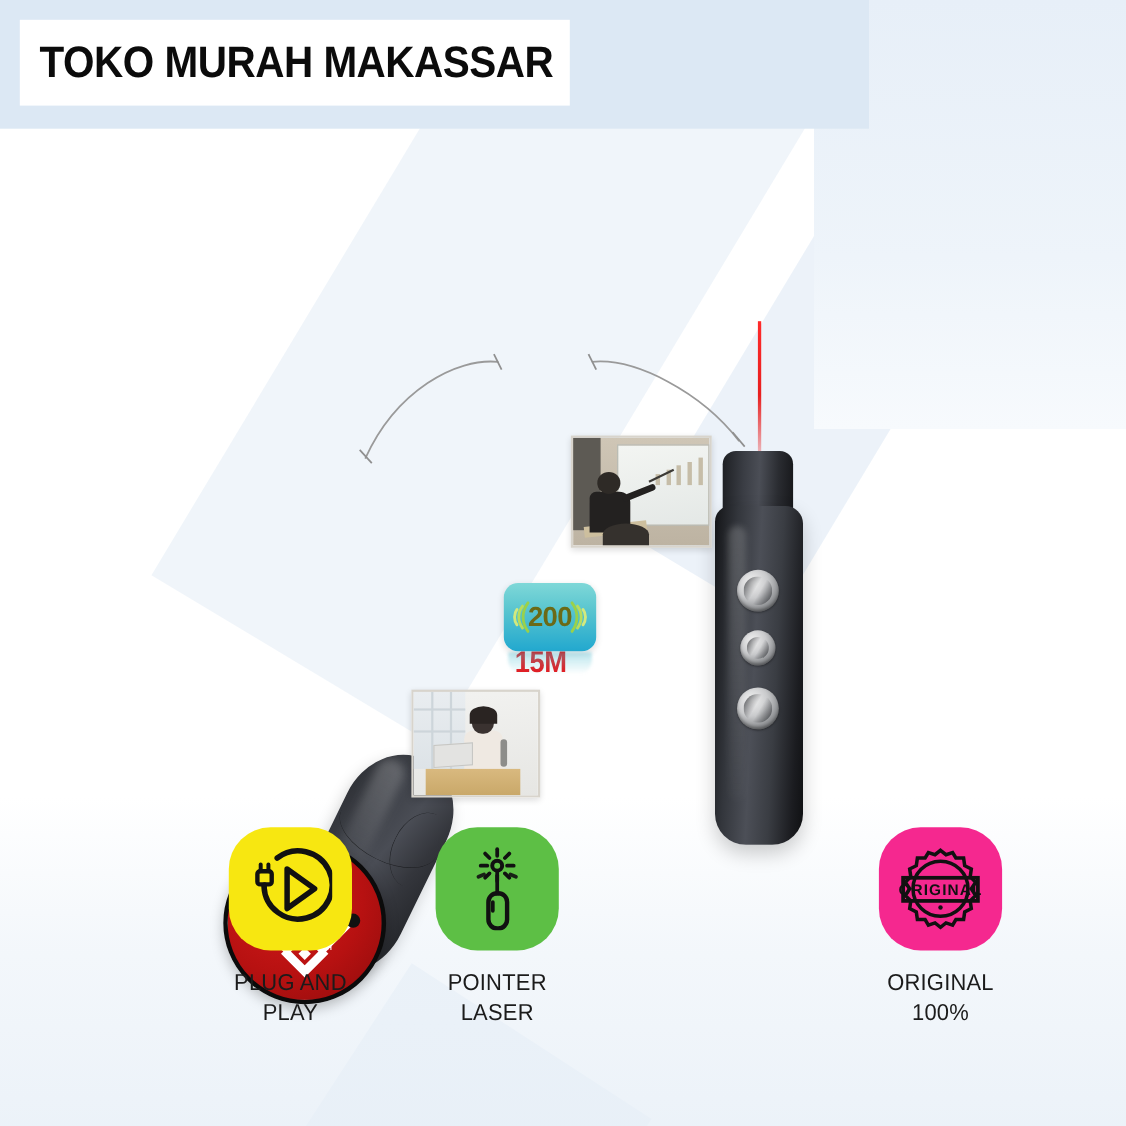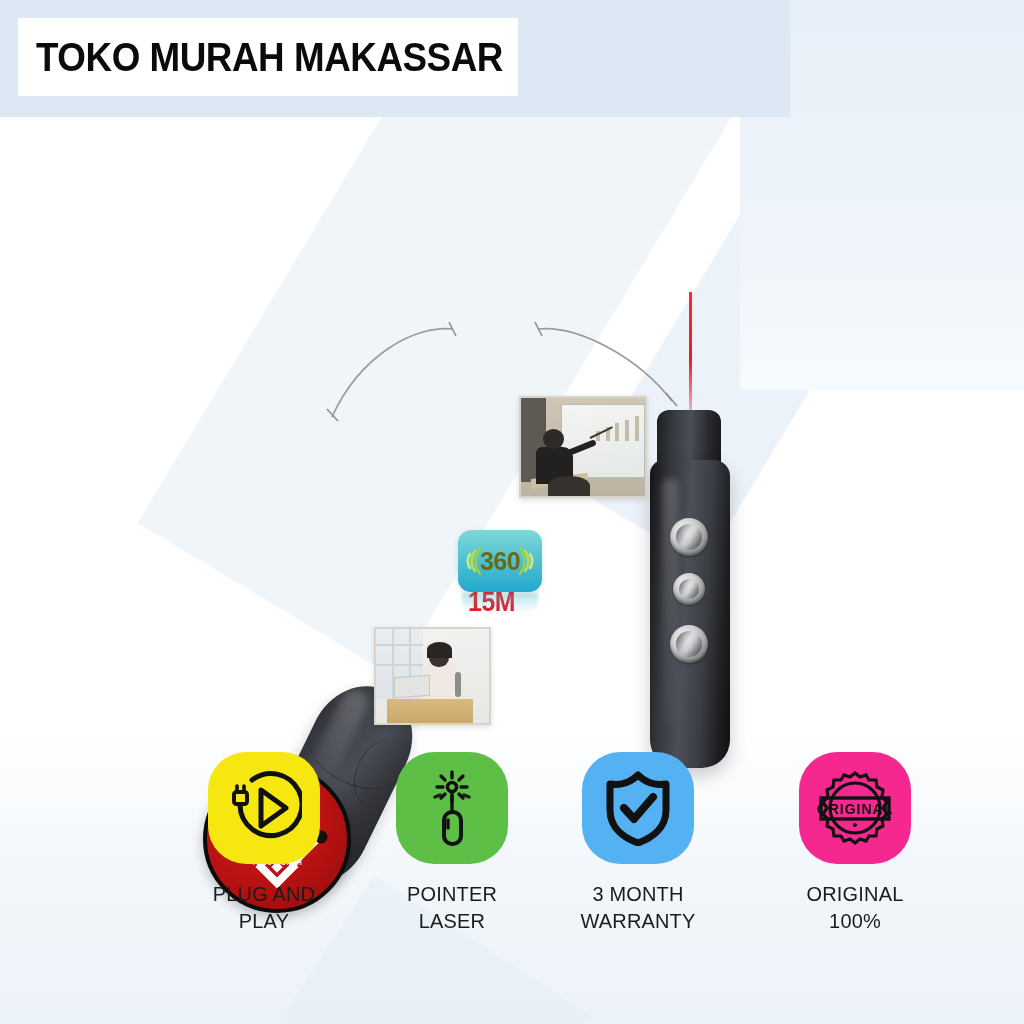--- a/index.html
+++ b/index.html
@@ -468,21 +468,21 @@
     </div>
 
     <div class="badge360">
       <svg class="badge360-wave left" viewBox="0 0 20 36">
         <g fill="none" stroke="#9ad14a" stroke-width="2.6" stroke-linecap="round">
           <path d="M16 5 C10 13 10 23 16 31"></path>
           <path d="M11 8 C6.5 14 6.5 22 11 28" stroke="#b8dd5e"></path>
           <path d="M6 11 C3 15 3 21 6 25" stroke="#d2e97e"></path>
         </g>
       </svg>
-      <div class="badge360-text">360</div>
+      <div class="badge360-text">200</div>
       <svg class="badge360-wave right" viewBox="0 0 20 36">
         <g fill="none" stroke="#9ad14a" stroke-width="2.6" stroke-linecap="round">
           <path d="M4 5 C10 13 10 23 4 31"></path>
           <path d="M9 8 C13.5 14 13.5 22 9 28" stroke="#b8dd5e"></path>
           <path d="M14 11 C17 15 17 21 14 25" stroke="#d2e97e"></path>
         </g>
       </svg>
     </div>
     <div class="badge360-reflect"></div>
 
@@ -524,30 +524,20 @@
           </g>
           <line x1="36" y1="22" x2="36" y2="44" stroke="#111" stroke-width="3.4"></line>
           <rect x="28" y="42" width="17" height="32" rx="8" fill="none" stroke="#111" stroke-width="4"></rect>
           <line x1="32" y1="50" x2="32" y2="58" stroke="#111" stroke-width="3.4" stroke-linecap="round"></line>
         </svg>
       </div>
       <div class="feature-label">POINTER
 LASER</div>
     </div>
 
-    <div class="feature" style="left:563px;">
-      <div class="feature-tile" style="background:#55b2f2">
-        <svg width="72" height="76" viewBox="0 0 72 76">
-          <path d="M36 5 C46 15 58 15 64 14 L64 40 C64 58 50 68 36 73 C22 68 8 58 8 40 L8 14 C14 15 26 15 36 5 Z" fill="none" stroke="#111" stroke-width="7" stroke-linejoin="round"></path>
-          <path d="M22 38 L32 49 L51 27" fill="none" stroke="#111" stroke-width="8" stroke-linecap="round" stroke-linejoin="round"></path>
-        </svg>
-      </div>
-      <div class="feature-label">3 MONTH
-WARRANTY</div>
-    </div>
 
     <div class="feature" style="left:780px;">
       <div class="feature-tile" style="background:#f5288f">
         <svg width="80" height="78" viewBox="0 0 80 78">
           <g fill="none" stroke="#111" stroke-width="3.2">
             <path d="M40 4 L45 8 L51 6 L54 11 L61 11 L62 18 L68 21 L67 28 L72 33 L68 39 L72 45 L67 50 L68 57 L62 60 L61 67 L54 67 L51 72 L45 70 L40 74 L35 70 L29 72 L26 67 L19 67 L18 60 L12 57 L13 50 L8 45 L12 39 L8 33 L13 28 L12 21 L18 18 L19 11 L26 11 L29 6 L35 8 Z"></path>
             <circle cx="40" cy="39" r="25"></circle>
           </g>
           <rect x="6" y="29" width="68" height="21" fill="none" stroke="#111" stroke-width="3.4"></rect>
           <text x="40" y="45" text-anchor="middle" font-family="Liberation Sans, sans-serif" font-size="14" font-weight="bold" fill="#111" letter-spacing="1">ORIGINAL</text>

